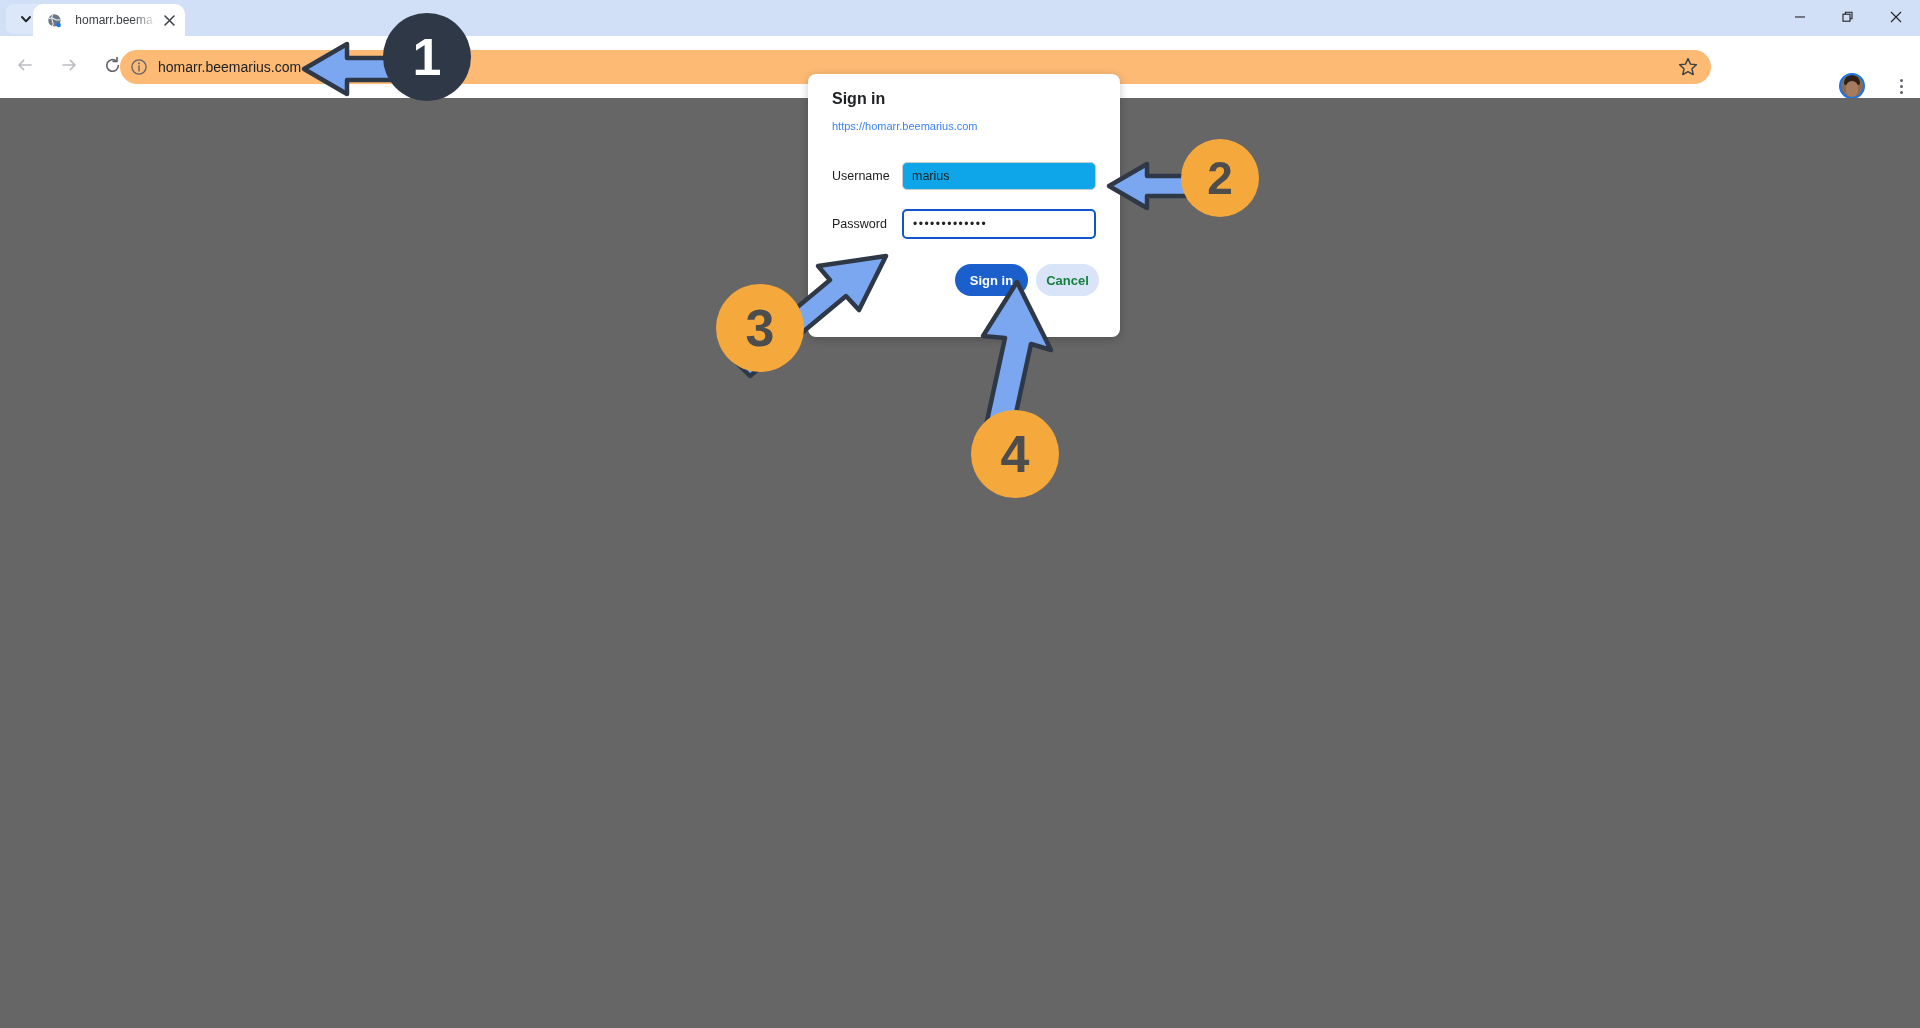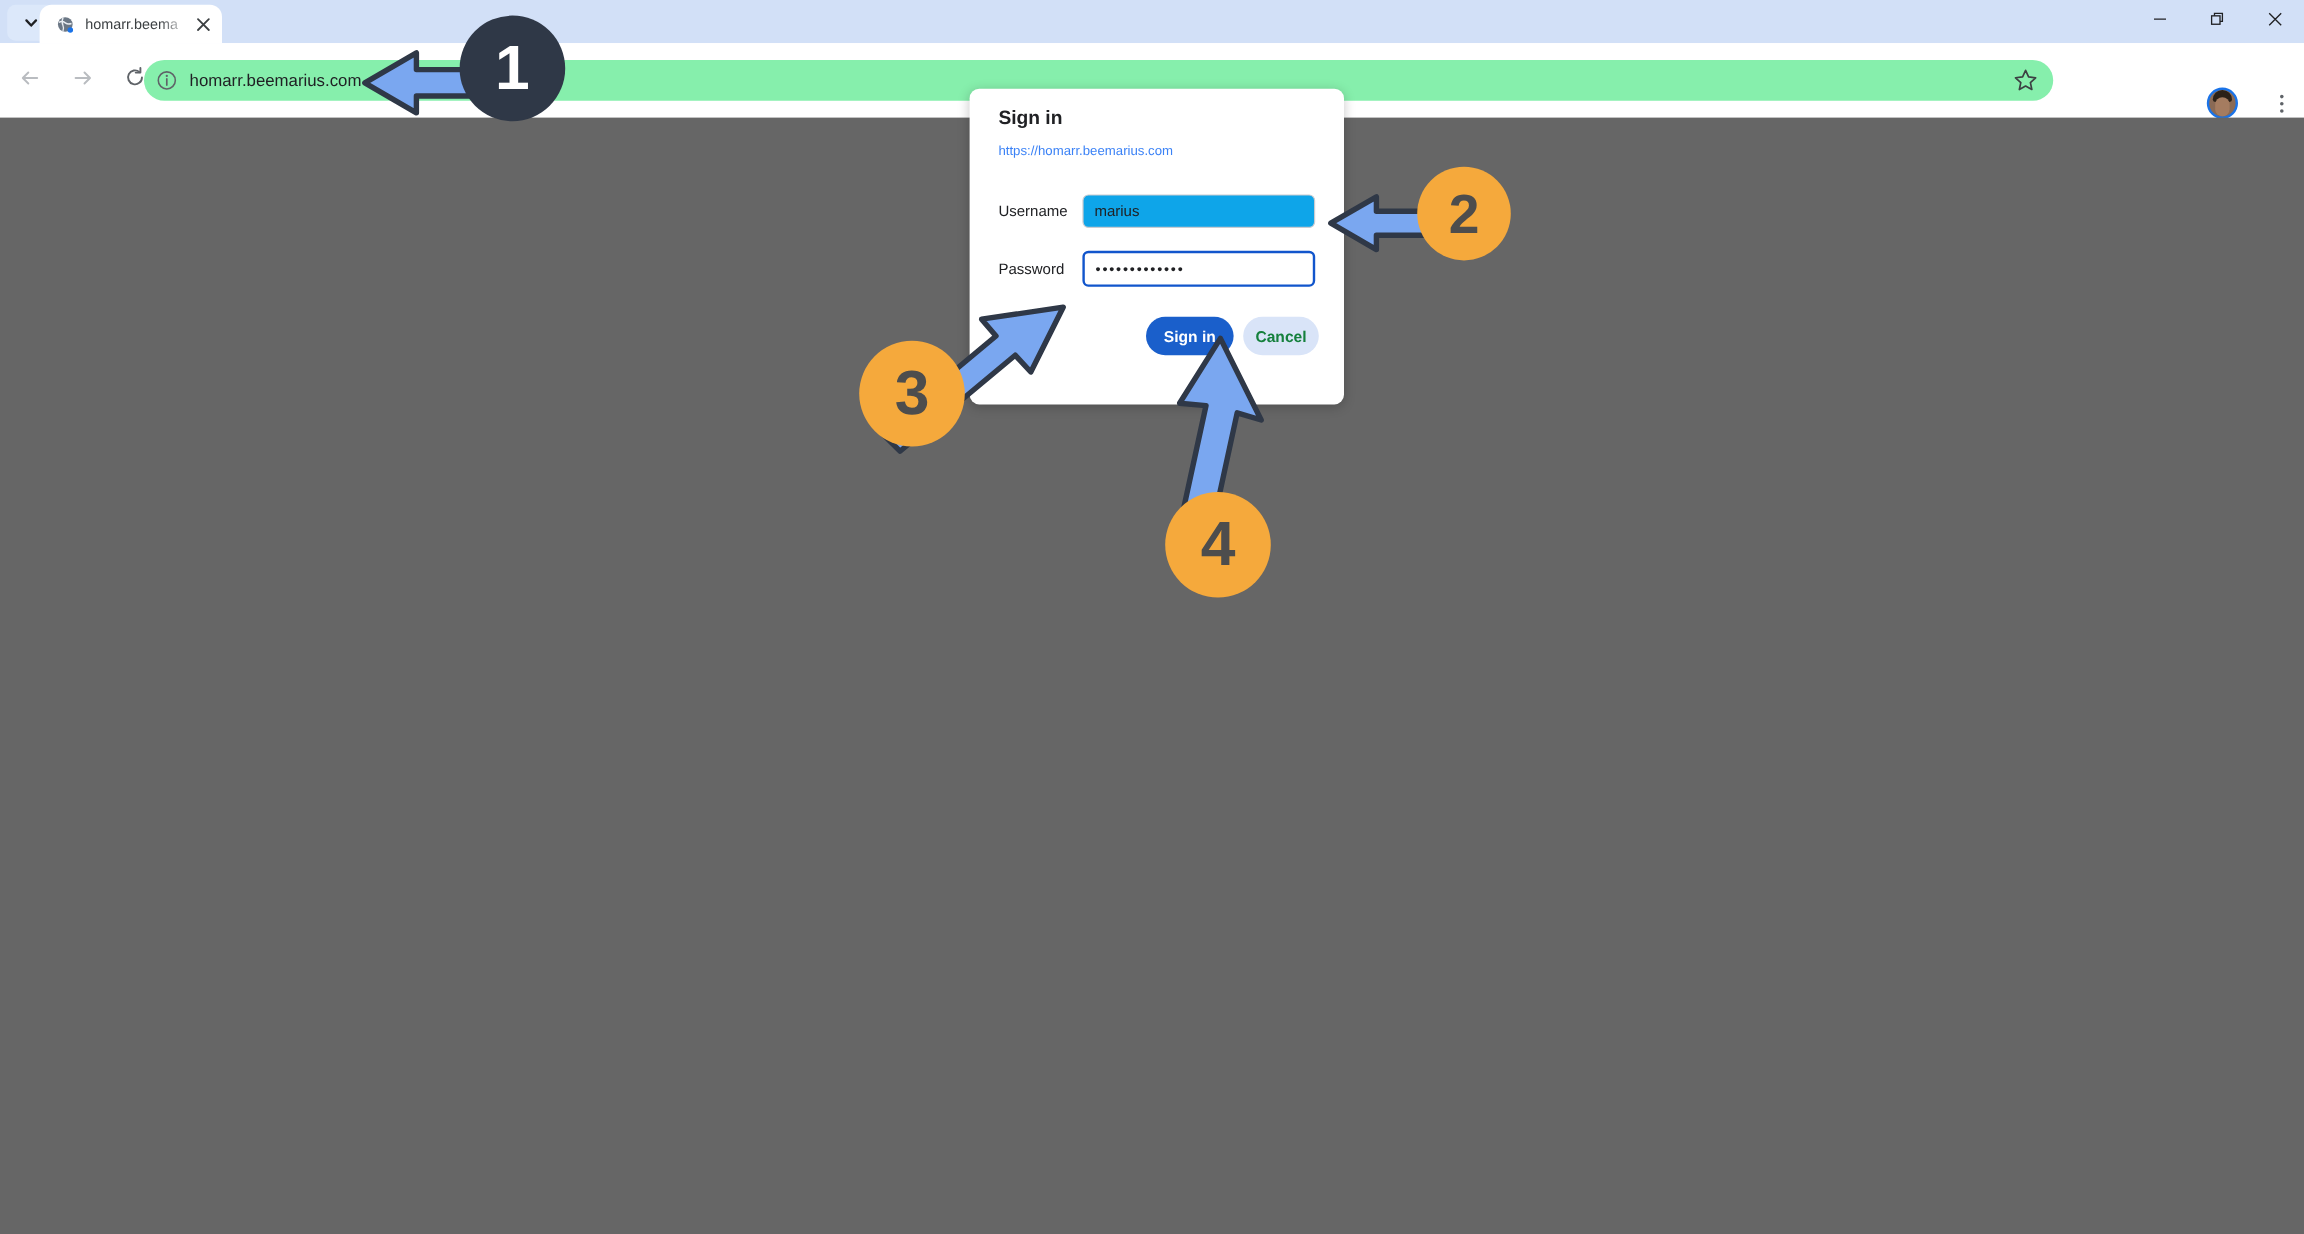--- a/index.html
+++ b/index.html
@@ -57,20 +57,21 @@
     position: absolute;
     left: 38px; top: 0; height: 32px;
     line-height: 32px;
     width: 86px;
     font-size: 12px;
     color: #3c4043;
     white-space: nowrap;
     overflow: hidden;
     -webkit-mask-image: linear-gradient(to right, #000 72%, transparent 100%);
     mask-image: linear-gradient(to right, #000 72%, transparent 100%);
+    text-align: center;
   }
   .tab-close {
     position: absolute;
     left: 128px; top: 8px;
     width: 17px; height: 17px;
     display:flex; align-items:center; justify-content:center;
     border-radius: 50%;
   }
 
   
@@ -100,21 +101,21 @@
     border-radius: 50%;
   }
   .nav-back   { left: 8px; }
   .nav-fwd    { left: 52px; }
   .nav-reload { left: 95px; }
 
   .omnibox {
     position: absolute;
     left: 120px; top: 14px;
     width: 1591px; height: 34px;
-    background: #86efac;
+    background: #fdba74;
     border-radius: 17px;
   }
   .omni-info {
     position: absolute;
     left: 9px; top: 7px;
     width: 20px; height: 20px;
   }
   .omni-url {
     position: absolute;
     left: 38px; top: 0; height: 34px;

